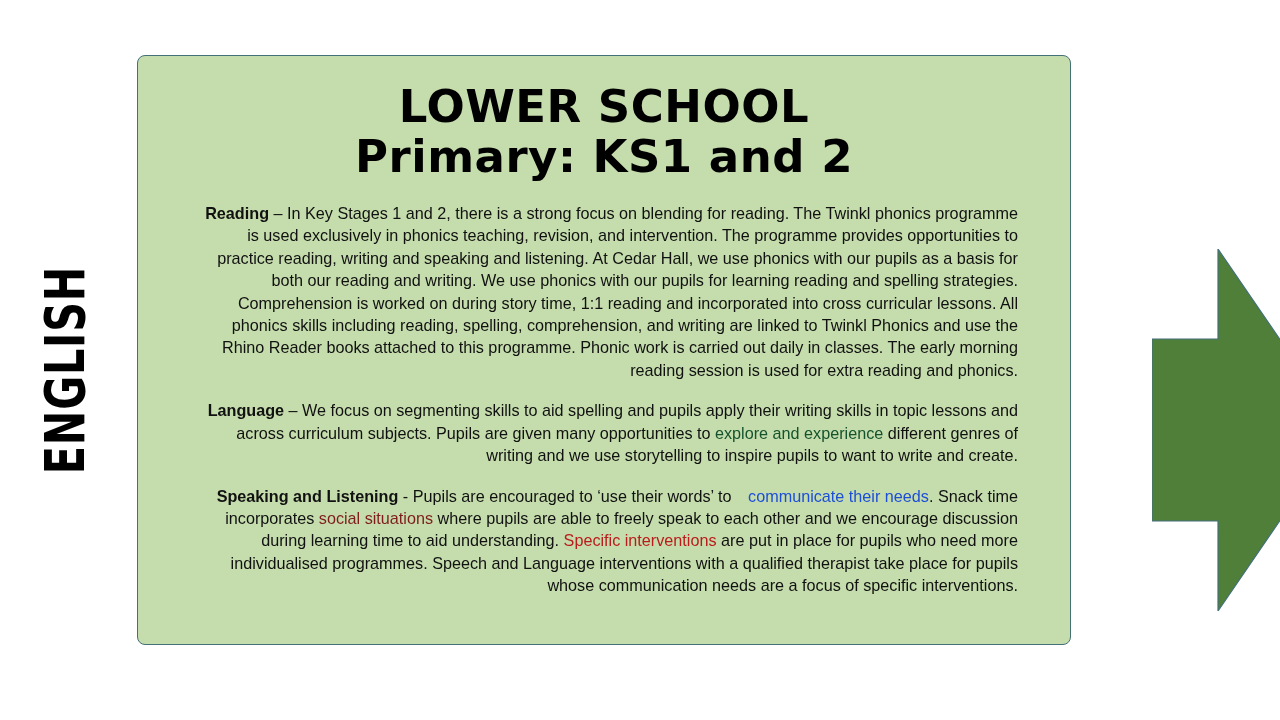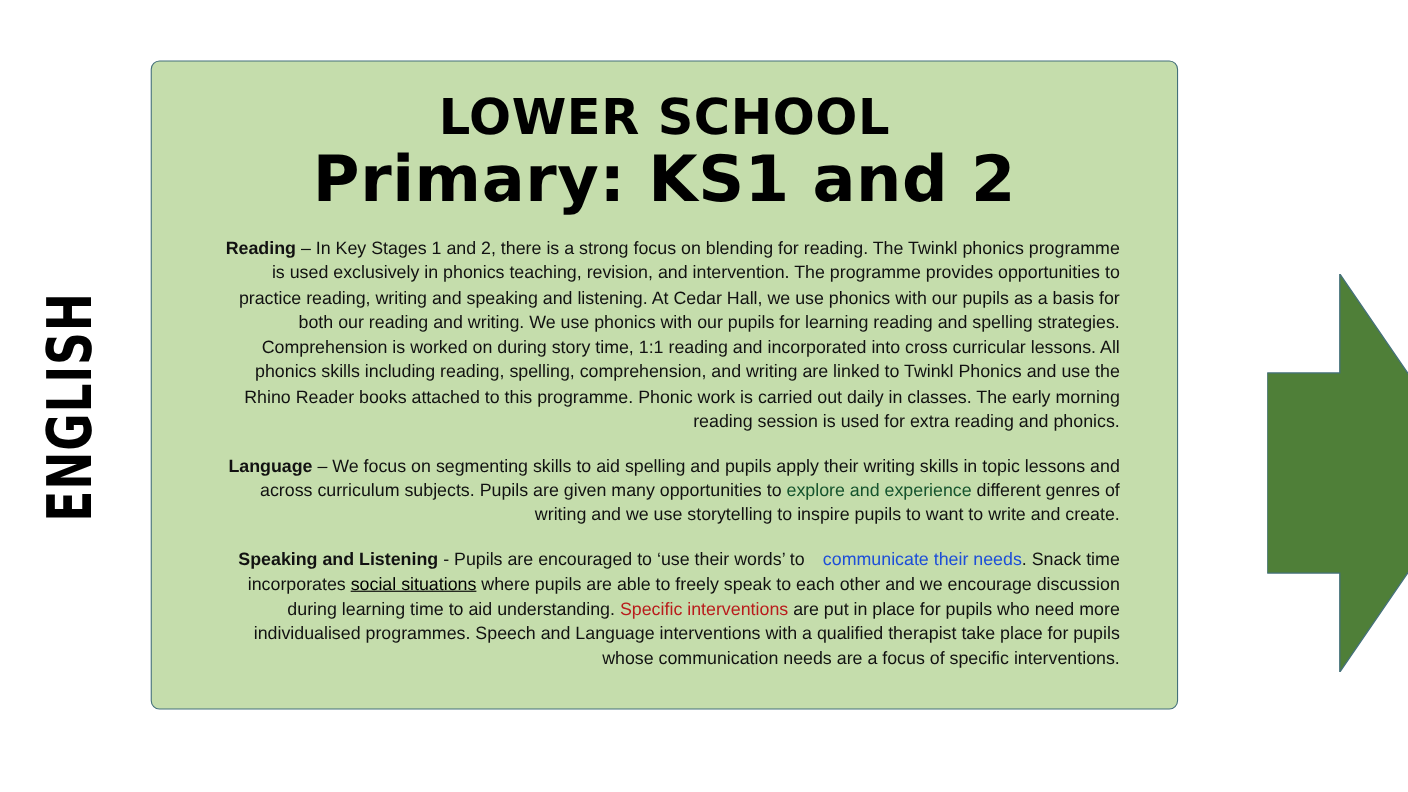--- a/index.html
+++ b/index.html
@@ -63,39 +63,39 @@
   }
   #panel-title .line {
     display: block;
     font-family: "DejaVu Sans", sans-serif;
     font-weight: bold;
     color: #000000;
     line-height: 1.02;
     letter-spacing: 0.5px;
   }
   #panel-title .line1 { font-size: 45px; }
-  #panel-title .line2 { font-size: 58px; margin-top: 4px; }
+  #panel-title .line2 { font-size: 45px; margin-top: 4px; }
 
   #panel-body {
     padding: 22px 52px 0 66px;
   }
   .para {
     margin: 0 0 18px 0;
     font-family: "Liberation Sans", sans-serif;
     font-size: 16.2px;
     line-height: 1.385;
     color: #111111;
     text-align: right;
   }
   .para:last-child { margin-bottom: 0; }
   .para .lead { font-weight: bold; }
 
   .hl-yellow  { color: #14532d; }
   .hl-purple  { color: #1d4ed8; margin-left: 12px; }
-  .hl-magenta { color: #000000; text-decoration: underline; }
+  .hl-magenta { color: #7f1d1d; }
   .hl-orange  { color: #b91c1c; }
 
   
   #next-arrow {
     position: absolute;
     left: 1152px;
     top: 249px;
     width: 190px;
     height: 362px;
   }

